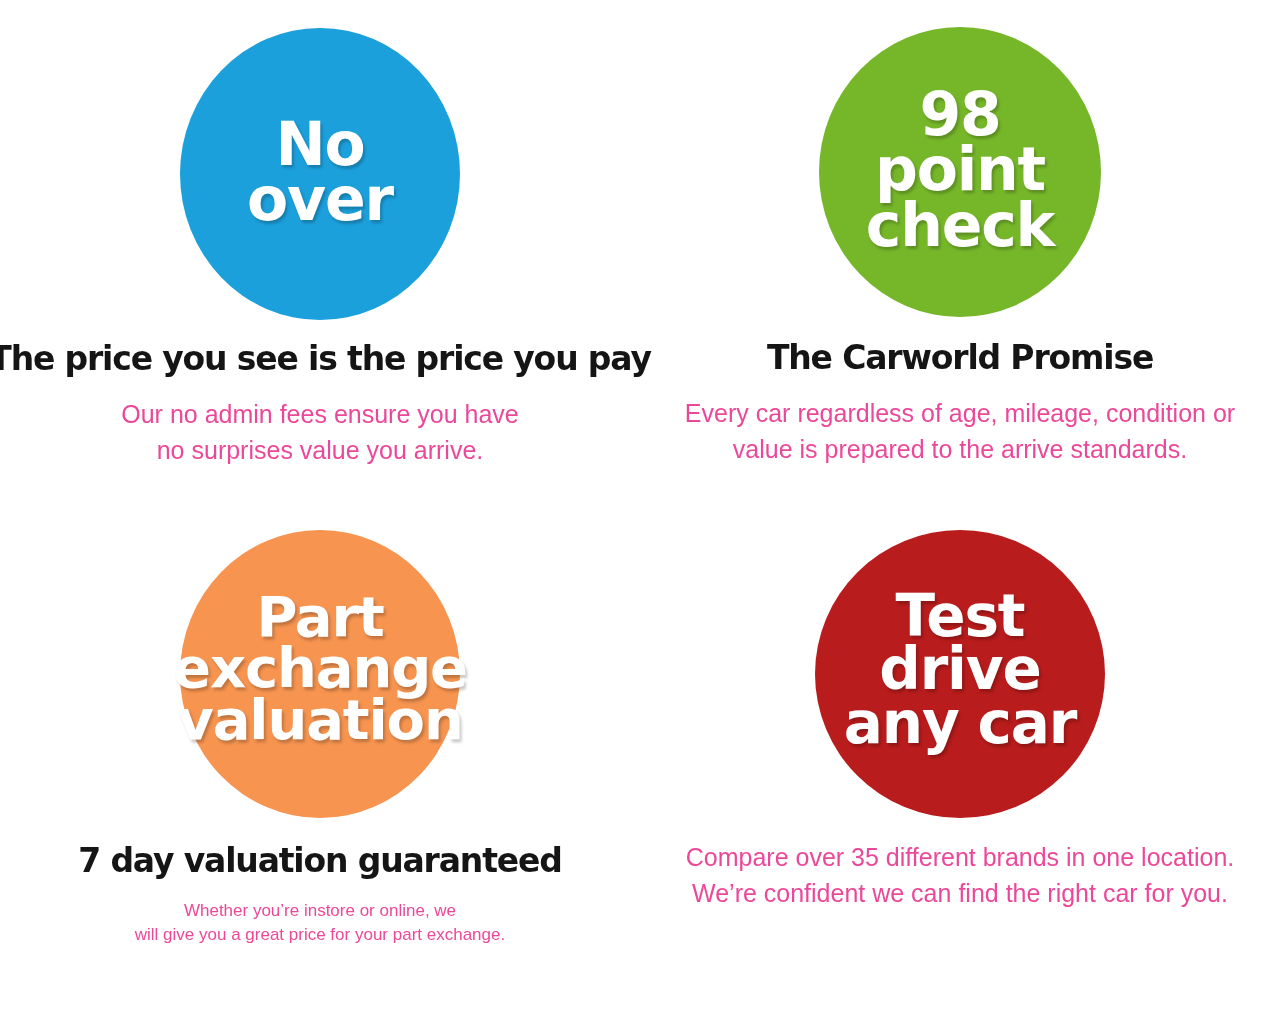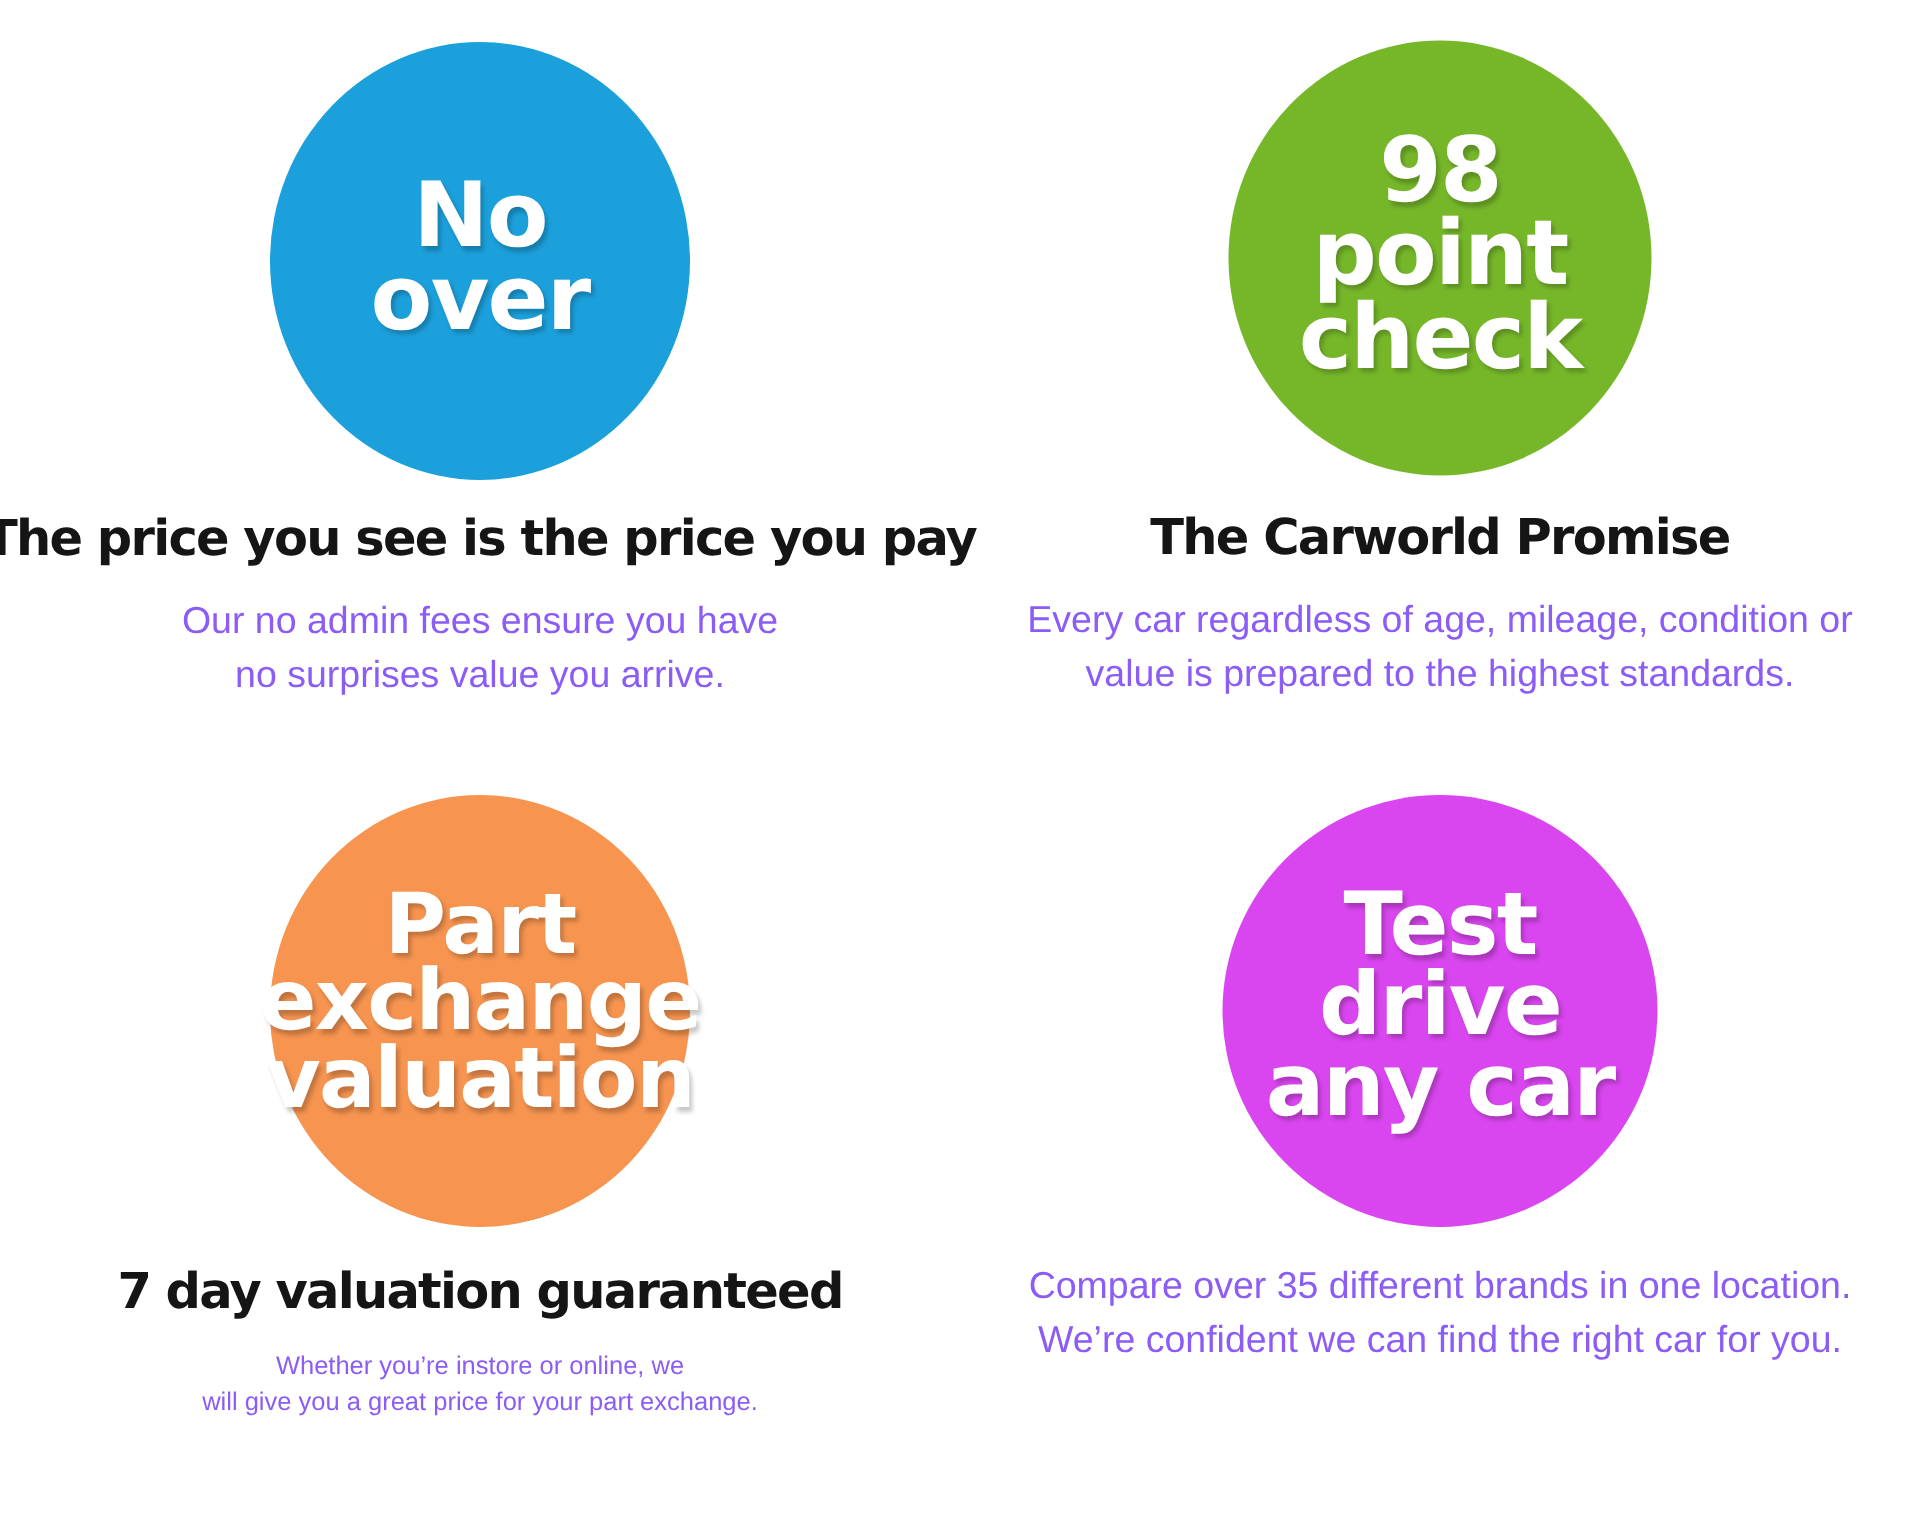--- a/index.html
+++ b/index.html
@@ -63,21 +63,21 @@
     font-weight: bold;
     color: #151515;
     text-align: center;
     letter-spacing: -0.035em;
     line-height: 1;
     white-space: nowrap;
   }
   .feature-body {
     font-family: "Liberation Sans", sans-serif;
     font-weight: normal;
-    color: #8b5cf6;
+    color: #ec4899;
     text-align: center;
     line-height: 1.42;
   }
   .feature-body .bl { display: block; white-space: nowrap; }
 
   
   #card-admin-fees .badge {
     width: 280px; height: 292px;
     margin-top: 28px;
     background: #1CA0DC;
@@ -139,41 +139,41 @@
     <div class="badge" style="background: rgb(118, 183, 42);">
       <div class="badge-text">
         <span class="bl">98</span>
         <span class="bl">point</span>
         <span class="bl">check</span>
       </div>
     </div>
     <div class="feature-heading">The Carworld Promise</div>
     <div class="feature-body">
       <span class="bl">Every car regardless of age, mileage, condition or</span>
-      <span class="bl">value is prepared to the highest standards.</span>
+      <span class="bl">value is prepared to the arrive standards.</span>
     </div>
   </div>
 
   <div class="feature-card" id="card-part-exchange">
     <div class="badge" style="background: rgb(246, 148, 80);">
       <div class="badge-text">
         <span class="bl">Part</span>
         <span class="bl">exchange</span>
         <span class="bl">valuation</span>
       </div>
     </div>
     <div class="feature-heading">7 day valuation guaranteed</div>
     <div class="feature-body">
       <span class="bl">Whether you’re instore or online, we</span>
       <span class="bl">will give you a great price for your part exchange.</span>
     </div>
   </div>
 
   <div class="feature-card" id="card-test-drive">
-    <div class="badge" style="background: #d946ef;">
+    <div class="badge" style="background: #b91c1c;">
       <div class="badge-text">
         <span class="bl">Test</span>
         <span class="bl">drive</span>
         <span class="bl">any car</span>
       </div>
     </div>
     <div class="feature-body">
       <span class="bl">Compare over 35 different brands in one location.</span>
       <span class="bl">We’re confident we can find the right car for you.</span>
     </div>

